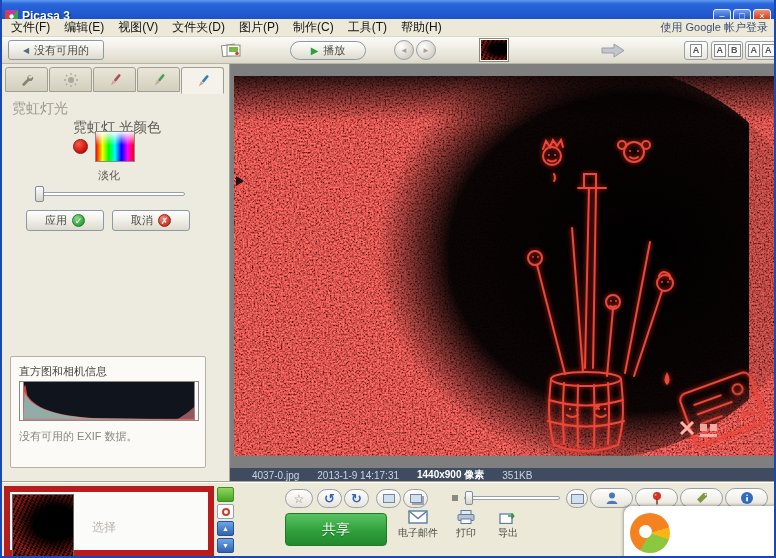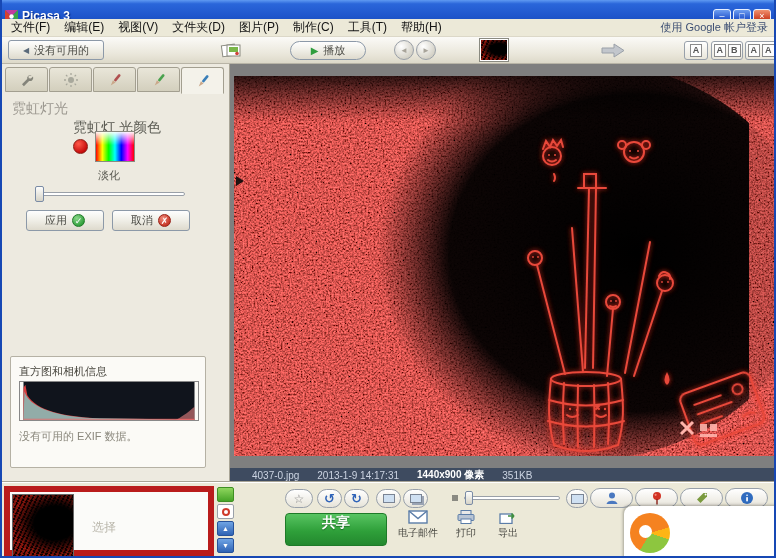--- a/index.html
+++ b/index.html
@@ -94,21 +94,21 @@
   .rot{top:6px;width:25px;height:19px;color:#2f63b8;font-size:13px;font-weight:bold}
   .frame-btn{top:6px;width:25px;height:19px}
   .frame-ico{width:12px;height:9px;border:1px solid #7a8494;background:#cfe0f2}
   .zoom-sq{position:absolute;left:450px;top:12px;width:6px;height:6px;background:#8a8a82}
   .zm-track{left:462px;top:13px;width:96px}
   .zm-thumb{left:463px;top:8px;width:8px;height:14px}
   .fit-btn{left:564px;top:6px;width:22px;height:19px}
   .tagpill{top:5px;width:43px;height:20px}
   .share-btn{position:absolute;left:283px;top:30px;width:102px;height:33px;border-radius:4px;
     background:linear-gradient(180deg,#58c462,#2fa03a 55%,#23882e);border:1px solid #1e7a28;
-    color:#fff;font-size:14px;font-weight:bold;display:flex;justify-content:center;
+    color:#fff;font-size:14px;font-weight:normal;display:flex;align-items:center;justify-content:center;
     text-shadow:0 1px 1px #1a6b24}
   .io-btn{position:absolute;top:27px;display:flex;flex-direction:column;align-items:center;gap:2px;
     font-size:10px;color:#4a4a44}
   .watermark{position:absolute;right:0;top:23px;width:154px;height:53px;background:#fff;z-index:5;
     border-radius:8px 0 0 0;box-shadow:-1px -1px 3px rgba(0,0,0,.3);display:flex;align-items:center;
     padding:4px 6px;gap:6px}
   .wm-logo{width:40px;height:40px;border-radius:50%;position:relative;flex:none;
     background:conic-gradient(from 210deg,#f58220 0 62%,#fdb515 62% 72%,#8dc63f 72% 100%)}
   .wm-logo::after{content:"";position:absolute;left:9px;top:12px;width:13px;height:13px;border-radius:50%;background:#fff}
   .wm-name{font-size:17px;font-weight:bold;color:#e23a1e;line-height:19px}

